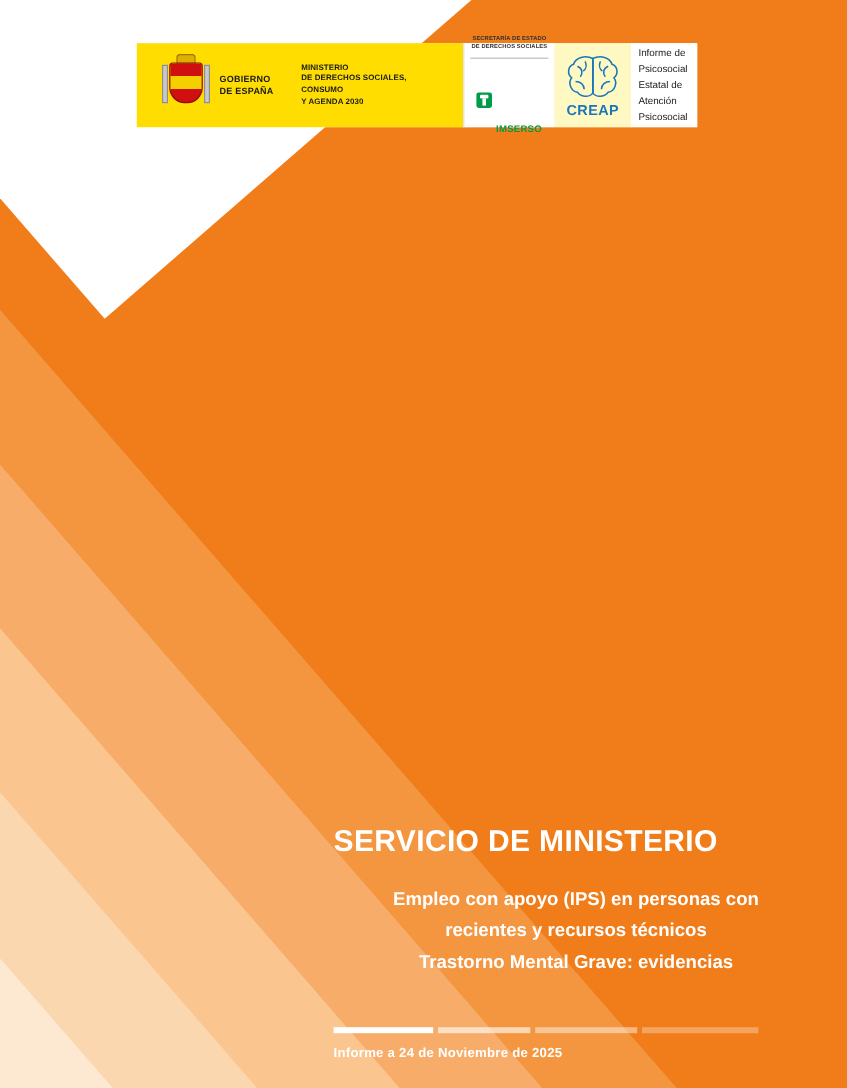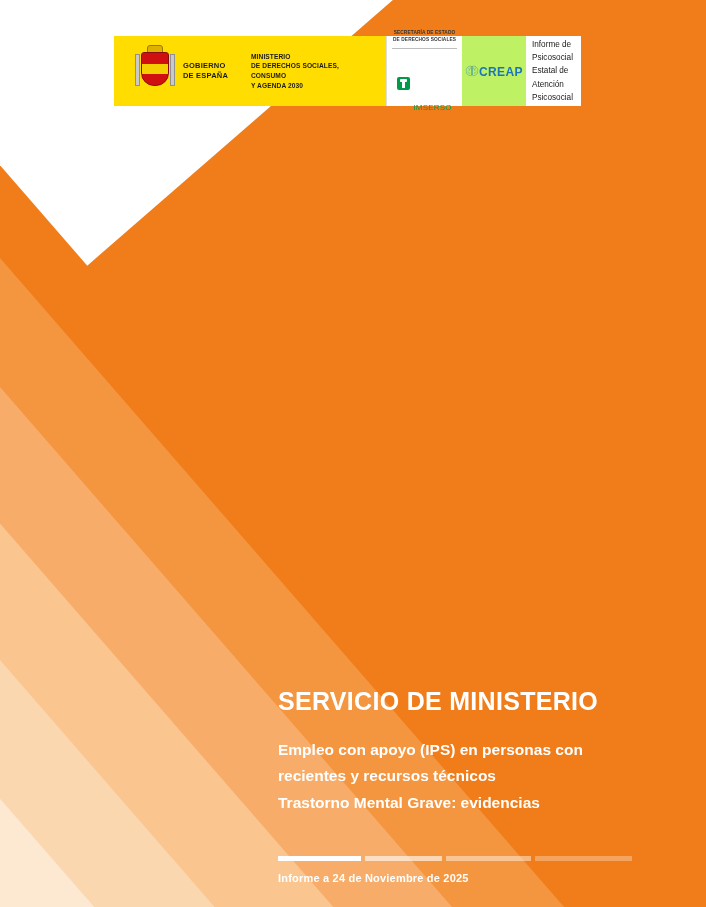--- a/index.html
+++ b/index.html
@@ -231,32 +231,32 @@
     content: "";
     position: absolute;
     left: 5px;
     top: 5px;
     width: 3px;
     height: 6px;
     background: #ffffff;
   }
   .imserso-text {
     font-size: 8px;
-    font-weight: normal;
+    font-weight: bold;
     color: #009b48;
     letter-spacing: 0.2px;
     margin-top: 48px;
   }
 
   
   .creap {
     width: 64px;
-    background: #bef264;
-    display: flex;
-    flex-direction: row;
+    background: #fef9c3;
+    display: flex;
+    flex-direction: column;
     align-items: center;
     justify-content: center;
     padding: 0 3px;
     box-sizing: border-box;
   }
   .brain {
     width: 48px;
     height: 40px;
   }
   .creap-word {
@@ -303,20 +303,21 @@
     letter-spacing: 0.2px;
     line-height: 1.2;
     margin-top: 3px;
   }
   .doc-title {
     color: #ffffff;
     font-size: 15.5px;
     font-weight: bold;
     line-height: 1.72;
     margin-top: 21px;
+    text-align: center;
   }
 
   
   .rule {
     position: absolute;
     left: 278px;
     top: 856px;
     width: 354px;
     height: 5px;
     display: flex;

